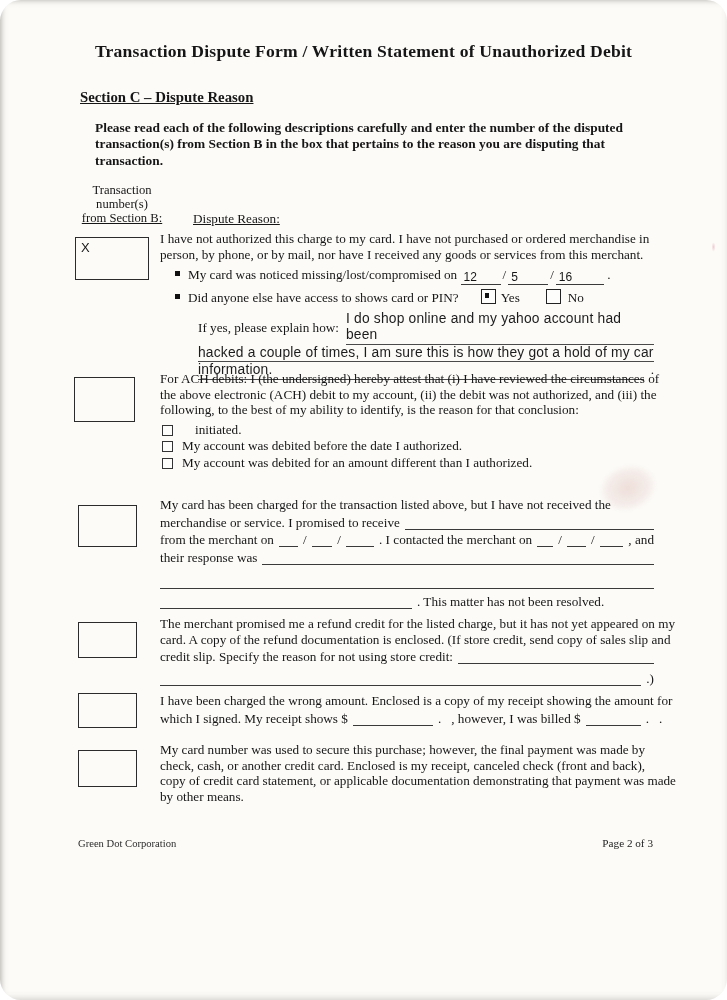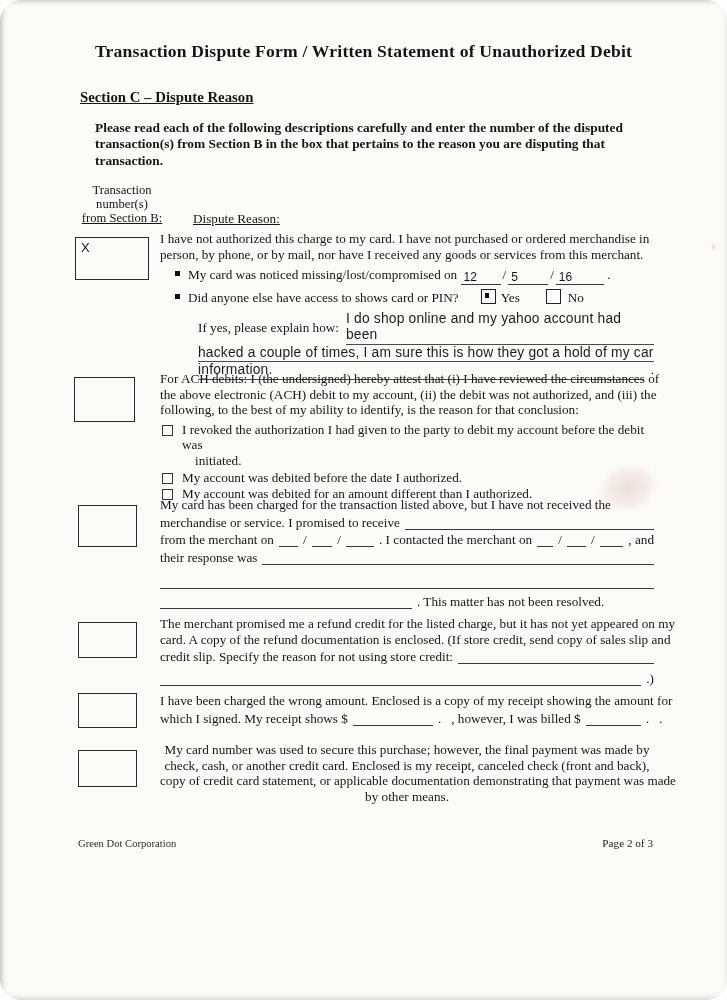--- a/index.html
+++ b/index.html
@@ -153,21 +153,20 @@
   </div>
 
   <div class="col" style="top:371px;">
     <div class="ln">For ACH debits:  I (the undersigned) hereby attest that (i) I have reviewed the circumstances of</div>
     <div class="ln">the above electronic (ACH) debit to my account, (ii) the debit was not authorized, and (iii) the</div>
     <div class="ln">following, to the best of my ability to identify, is the reason for that conclusion:</div>
 
     <div class="opt mt4">
       <span class="ocb"></span>
       <div>
-        <div>I revoked the authorization I had given to the party to debit my account before the debit was</div>
         <div class="hang">initiated.</div>
       </div>
     </div>
     <div class="opt">
       <span class="ocb"></span>
       <div>My account was debited before the date I authorized.</div>
     </div>
     <div class="opt">
       <span class="ocb"></span>
       <div>My account was debited for an amount different than I authorized.</div>
@@ -229,21 +228,21 @@
       <span class="t">.</span>
       <span class="bl" style="width:20px;"></span>
       <span class="t">, however, I was billed $</span>
       <span class="bl" style="flex:1.5; min-width:55px;"></span>
       <span class="t">.</span>
       <span class="bl" style="width:18px;"></span>
       <span class="t">.</span>
     </div>
   </div>
 
-  <div class="col" style="top:742px;text-align:center;">
+  <div class="col" style="top:742px;">
     <div class="ln">My card number was used to secure this purchase; however, the final payment was made by</div>
     <div class="ln">check, cash, or another credit card.  Enclosed is my receipt, canceled check (front and back),</div>
     <div class="ln">copy of credit card statement, or applicable documentation demonstrating that payment was made</div>
     <div class="ln">by other means.</div>
   </div>
 
   <div class="abs footer">
     <span class="fl">Green Dot Corporation</span>
     <span class="fr">Page 2 of 3</span>
   </div>

